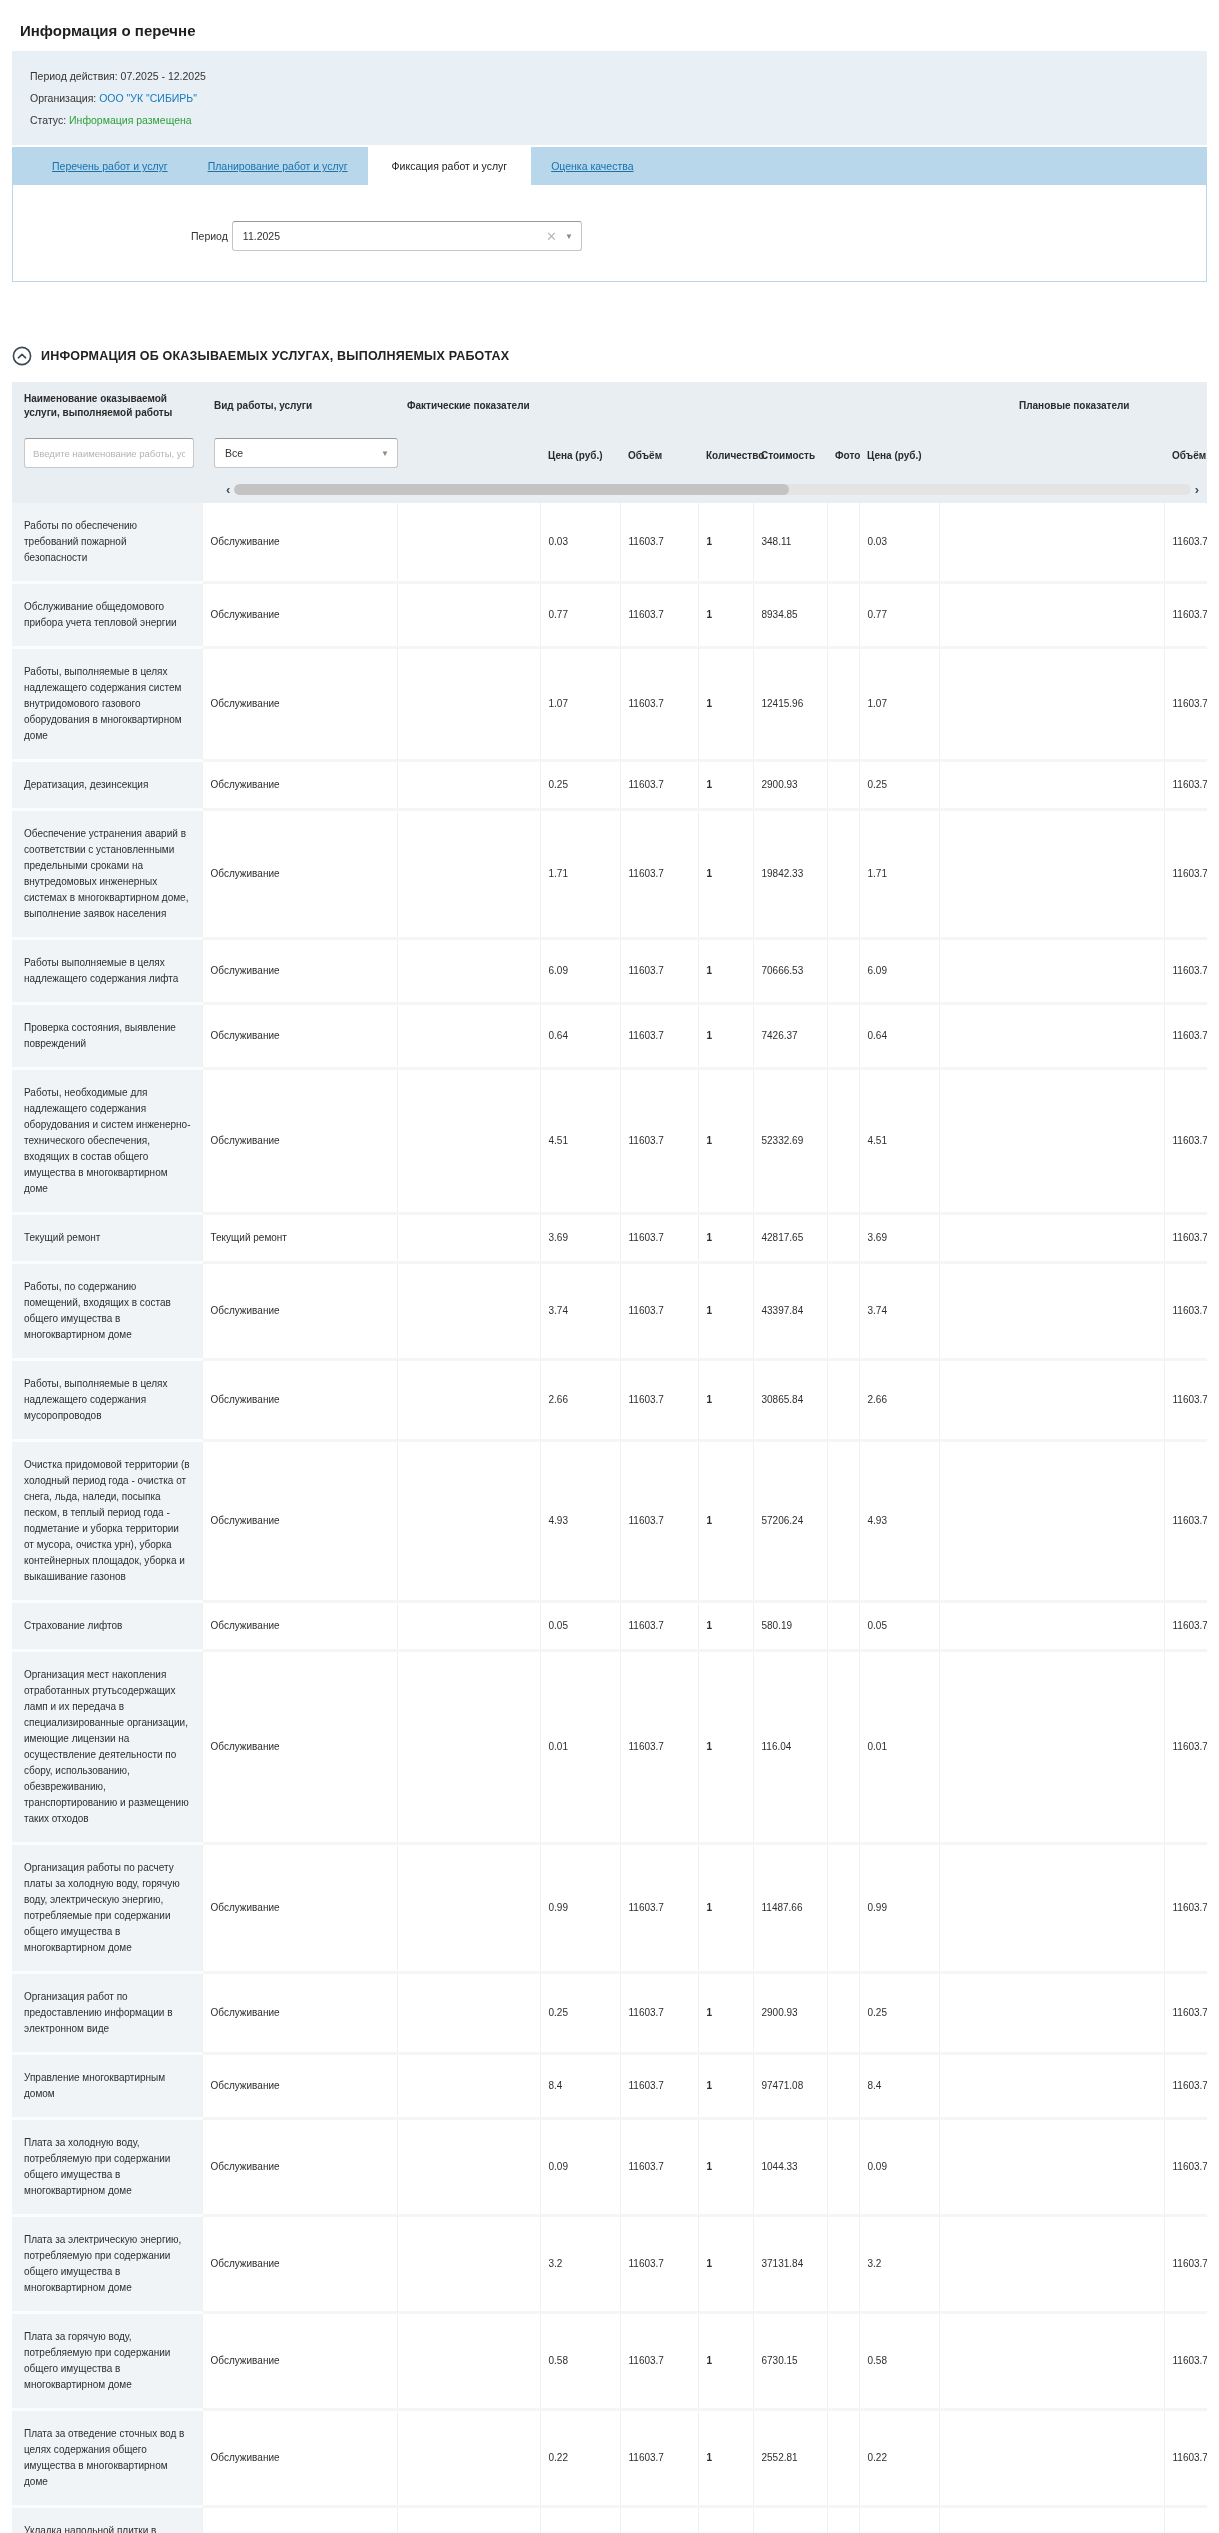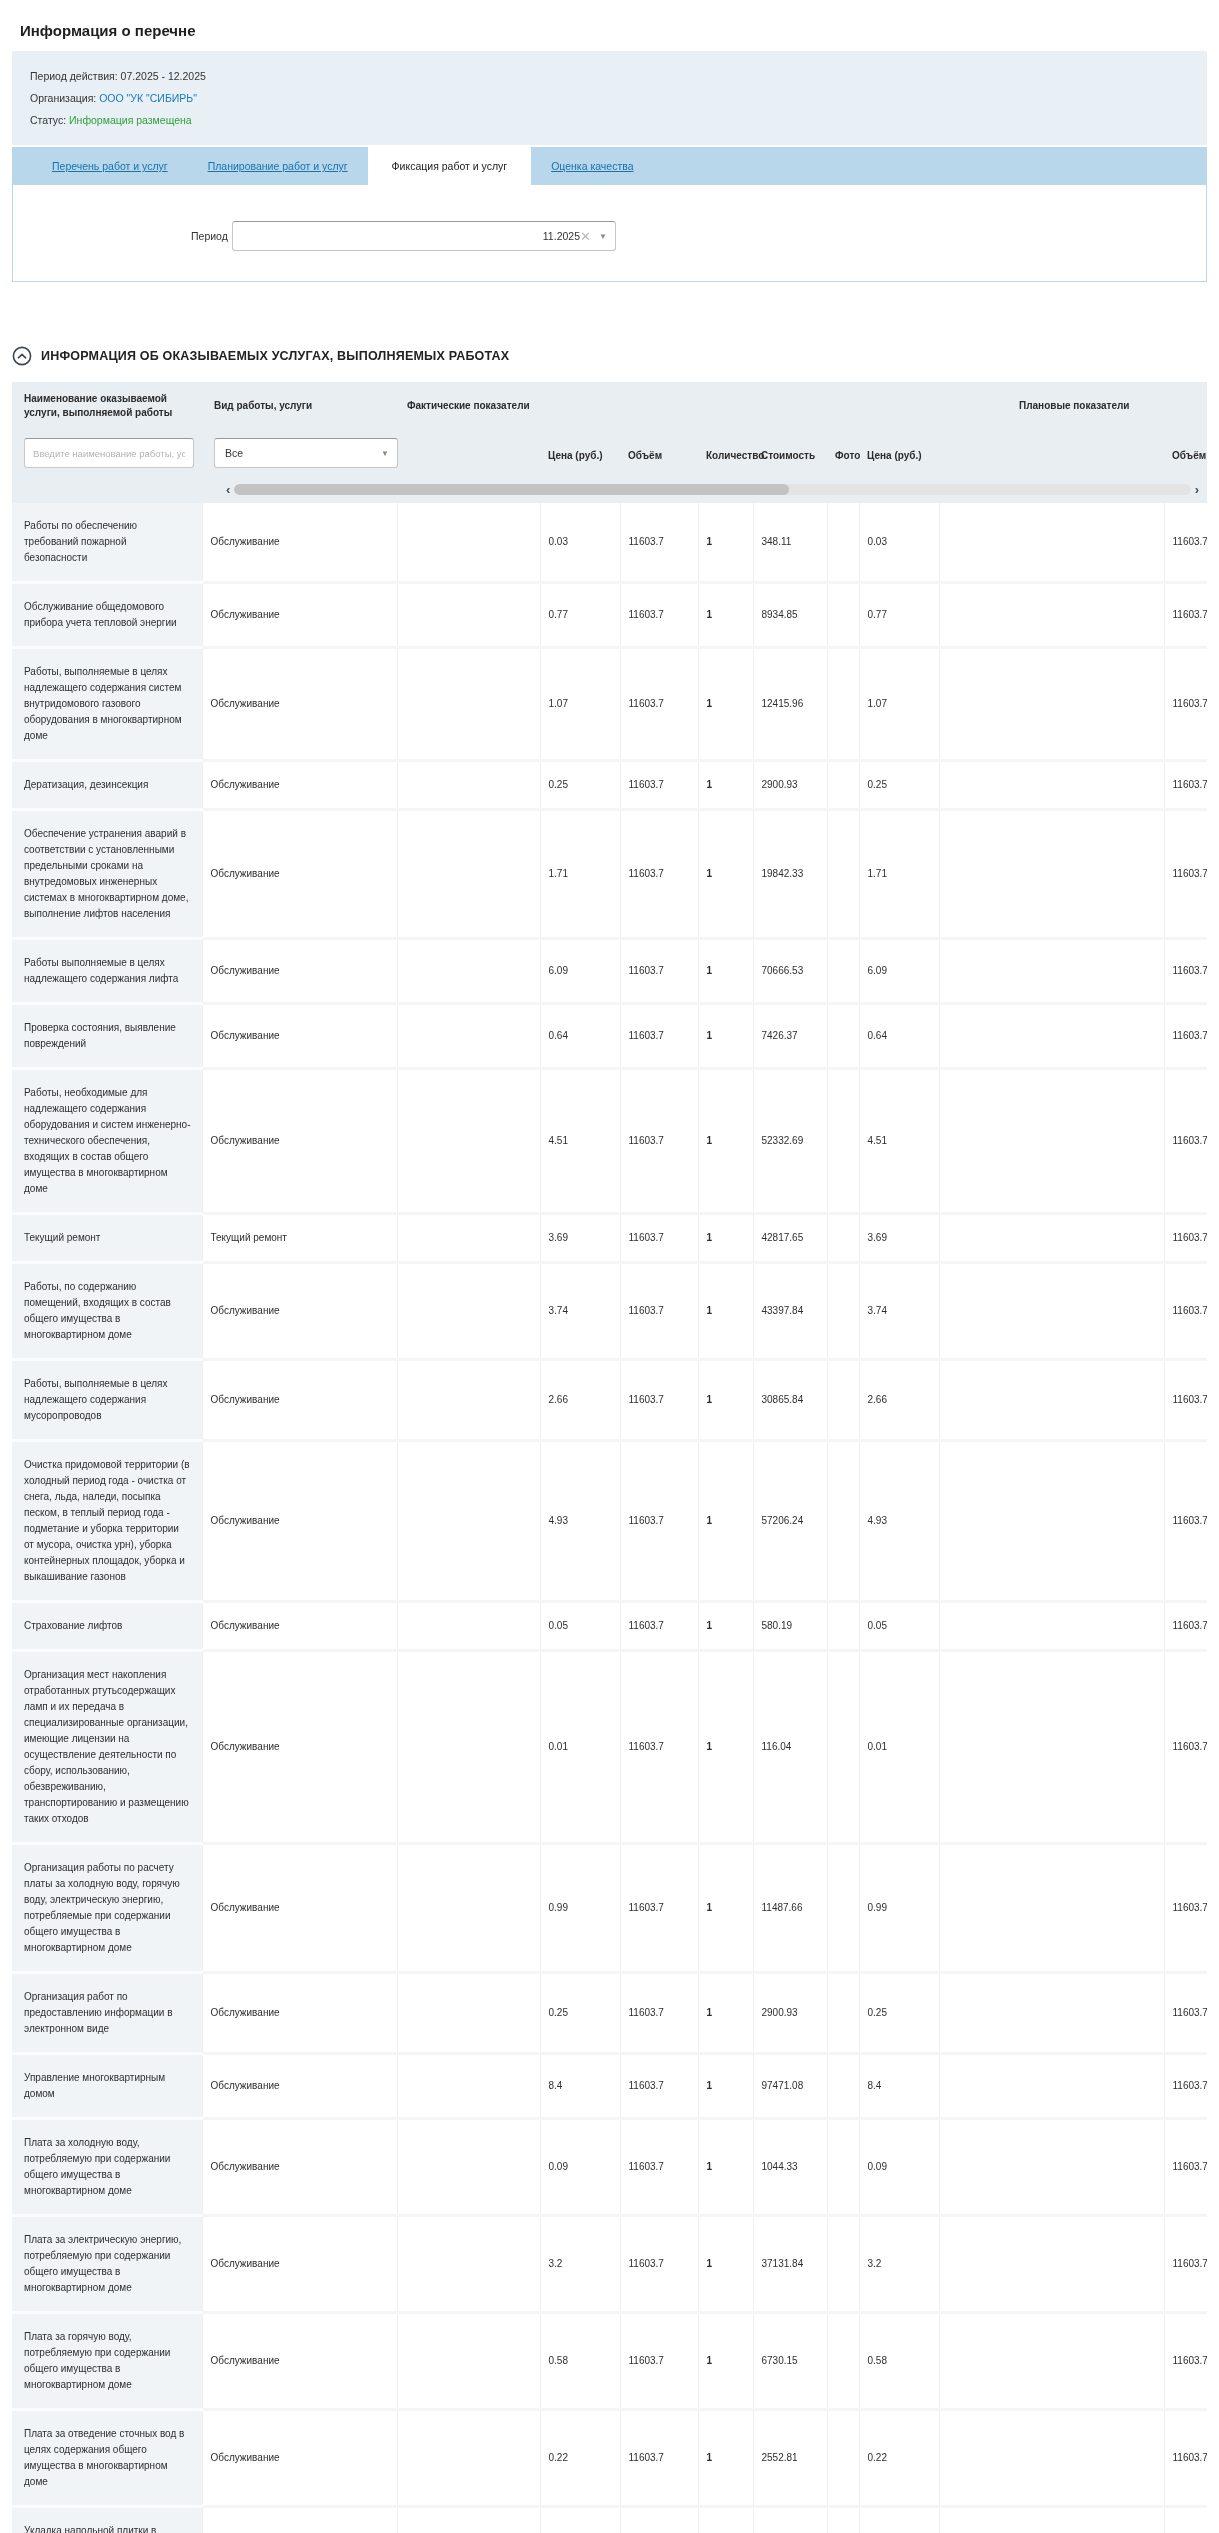--- a/index.html
+++ b/index.html
@@ -18,21 +18,21 @@
   .summary a{color:var(--link);text-decoration:none;}
   .summary .status-ok{color:var(--status-ok);}
 
   .tabbar{display:flex;background:var(--tab-bar);margin-top:2px;align-items:flex-start;padding-left:20px;}
   .tab{font-size:10.5px;color:#1a72ad;text-decoration:underline;padding:13px 20px;cursor:pointer;white-space:nowrap;}
   .tab.active{background:#fff;color:#222;text-decoration:none;padding:13px 24px 21px;margin-bottom:-10px;position:relative;z-index:2;}
   .tab-panel{border:1px solid var(--tab-bar);border-top:none;padding:36px 0 30px 178px;background:#fff;position:relative;}
   .period-row{display:flex;align-items:center;}
   .period-row label{font-size:10.5px;color:#333;margin-right:4px;}
   .select{background:#fff;border:1px solid #c6c6c6;border-top-color:#999;border-radius:3px;height:30px;display:inline-flex;align-items:center;padding:0 8px 0 10px;font-size:10.5px;color:#333;}
-  .period-select{width:384px;text-align:right;}
+  .period-select{width:350px;}
   .sel-value{flex:1;}
   .clear-x{color:#b9b9b9;font-size:13px;margin-right:8px;cursor:pointer;}
   .caret{color:#8a8a8a;font-size:8px;cursor:pointer;}
 
   .section-head{display:flex;align-items:center;margin:64px 0 16px 0;}
   .section-head .circ{width:20px;height:20px;margin-right:9px;flex:0 0 auto;cursor:pointer;}
   .section-head h2{font-size:12.5px;font-weight:bold;color:#222;margin:0;letter-spacing:.2px;}
 
   .table-clip{width:1195px;overflow:hidden;}
   table.grid{border-collapse:collapse;table-layout:fixed;font-size:10px;}
@@ -219,21 +219,21 @@
             <td class="num">0.25</td>
             <td class="num">11603.7</td>
             <td class="num qty">1</td>
             <td class="num">2900.93</td>
             <td class="photo"></td>
             <td class="num">0.25</td>
             <td></td>
             <td class="num">11603.7</td>
           </tr>
           <tr>
-            <td class="name-cell">Обеспечение устранения аварий в соответствии с установленными предельными сроками на внутредомовых инженерных системах в многоквартирном доме, выполнение лифтов населения</td>
+            <td class="name-cell">Обеспечение устранения аварий в соответствии с установленными предельными сроками на внутредомовых инженерных системах в многоквартирном доме, выполнение заявок населения</td>
             <td>Обслуживание</td>
             <td></td>
             <td class="num">1.71</td>
             <td class="num">11603.7</td>
             <td class="num qty">1</td>
             <td class="num">19842.33</td>
             <td class="photo"></td>
             <td class="num">1.71</td>
             <td></td>
             <td class="num">11603.7</td>

